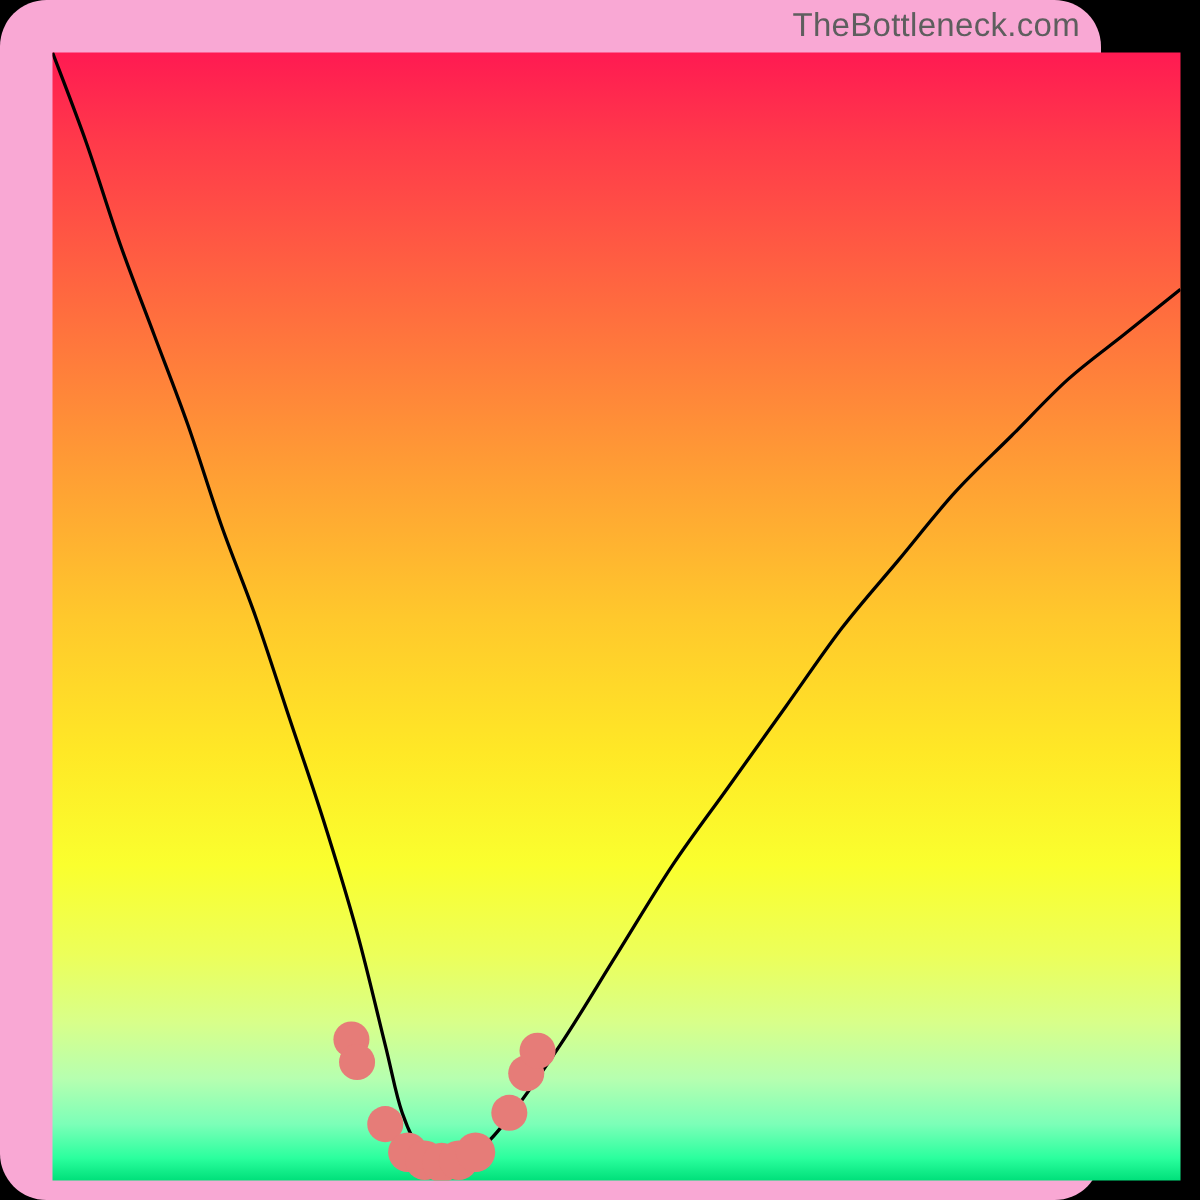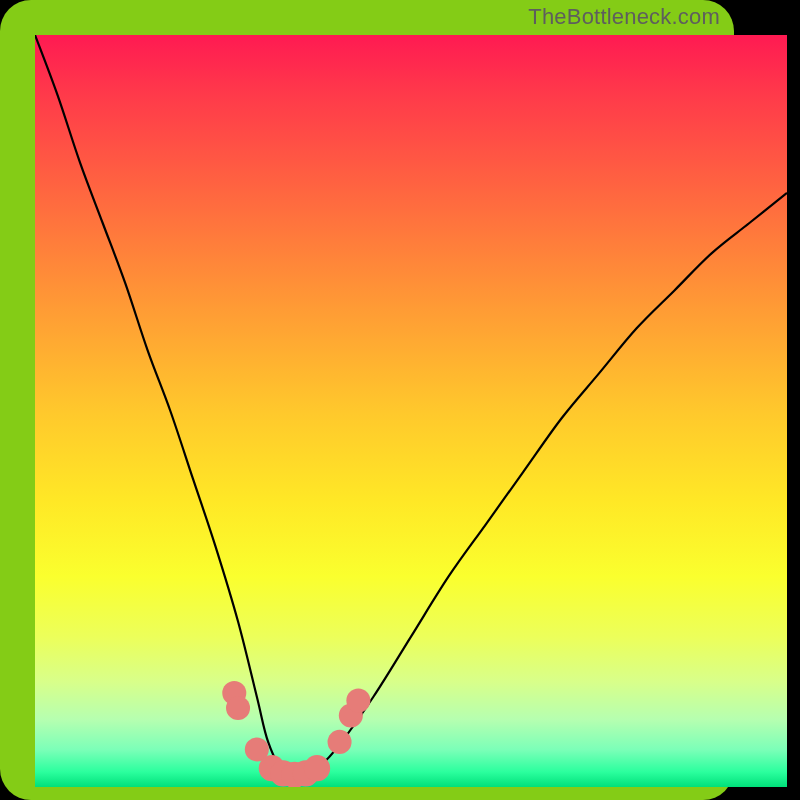--- a/index.html
+++ b/index.html
@@ -8,21 +8,21 @@
     width: 800px;
     height: 800px;
     background: #000;
     font-family: Arial, Helvetica, sans-serif;
     overflow: hidden;
   }
   .frame {
     position: absolute;
     left: 0; top: 0;
     width: 734px; height: 800px;
-    background: #84cc16;
+    background: #f9a8d4;
     border-radius: 31px;
   }
   .plot {
     position: absolute;
     left: 35px;
     top: 35px;
     width: 752px;
     height: 752px;
     background: linear-gradient(to bottom,
       #ff1a52 0%,

